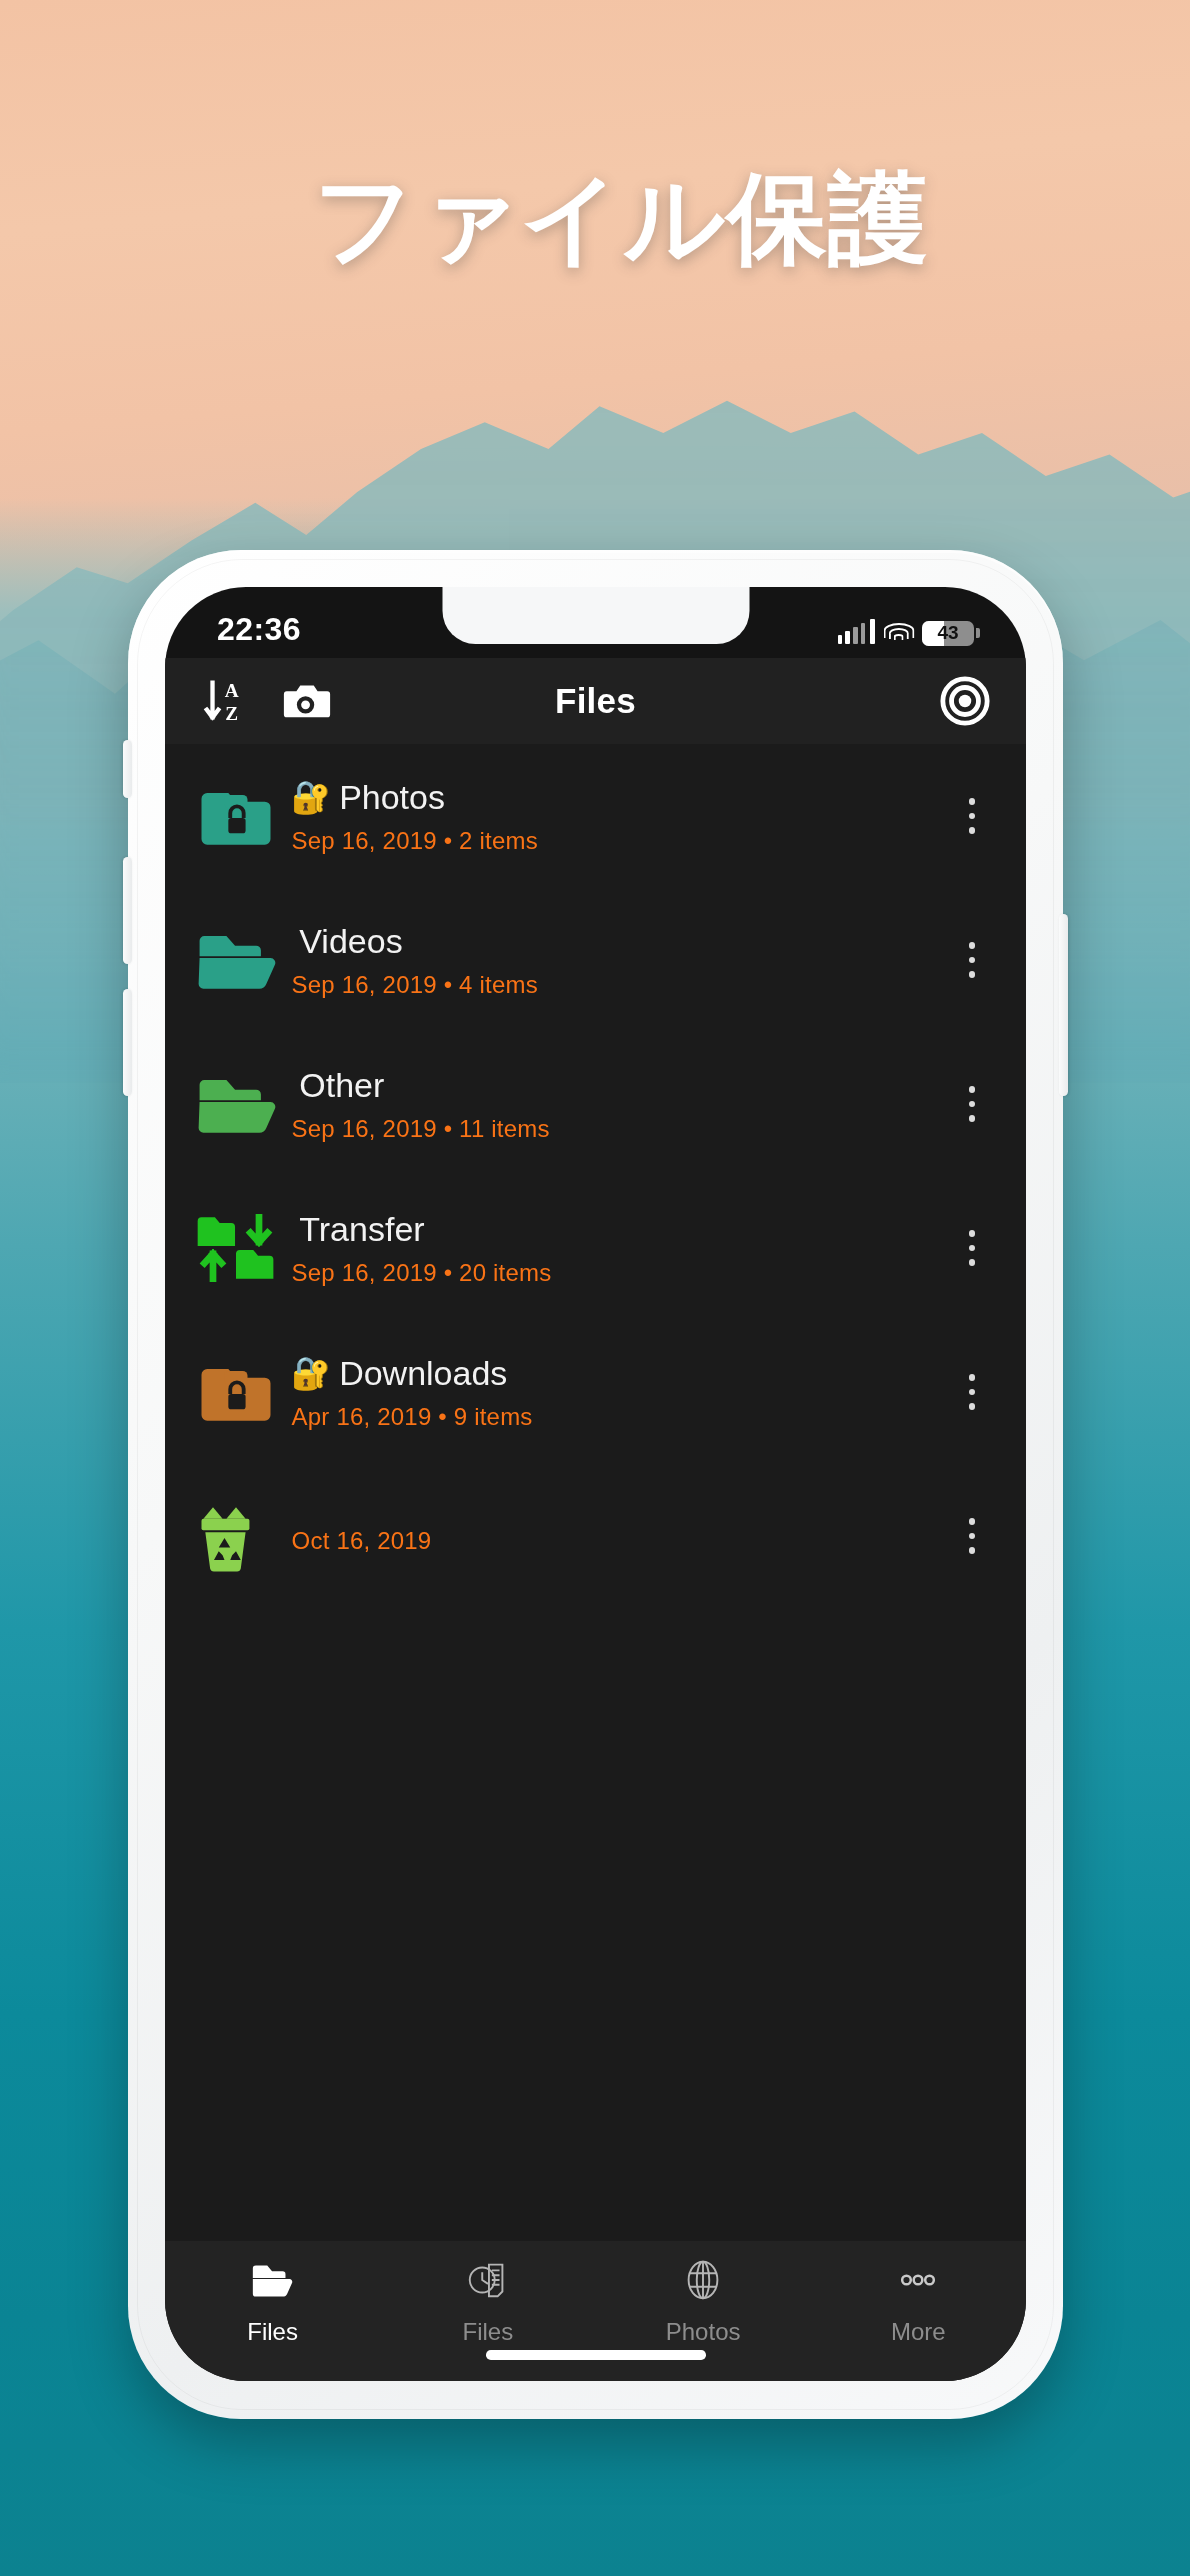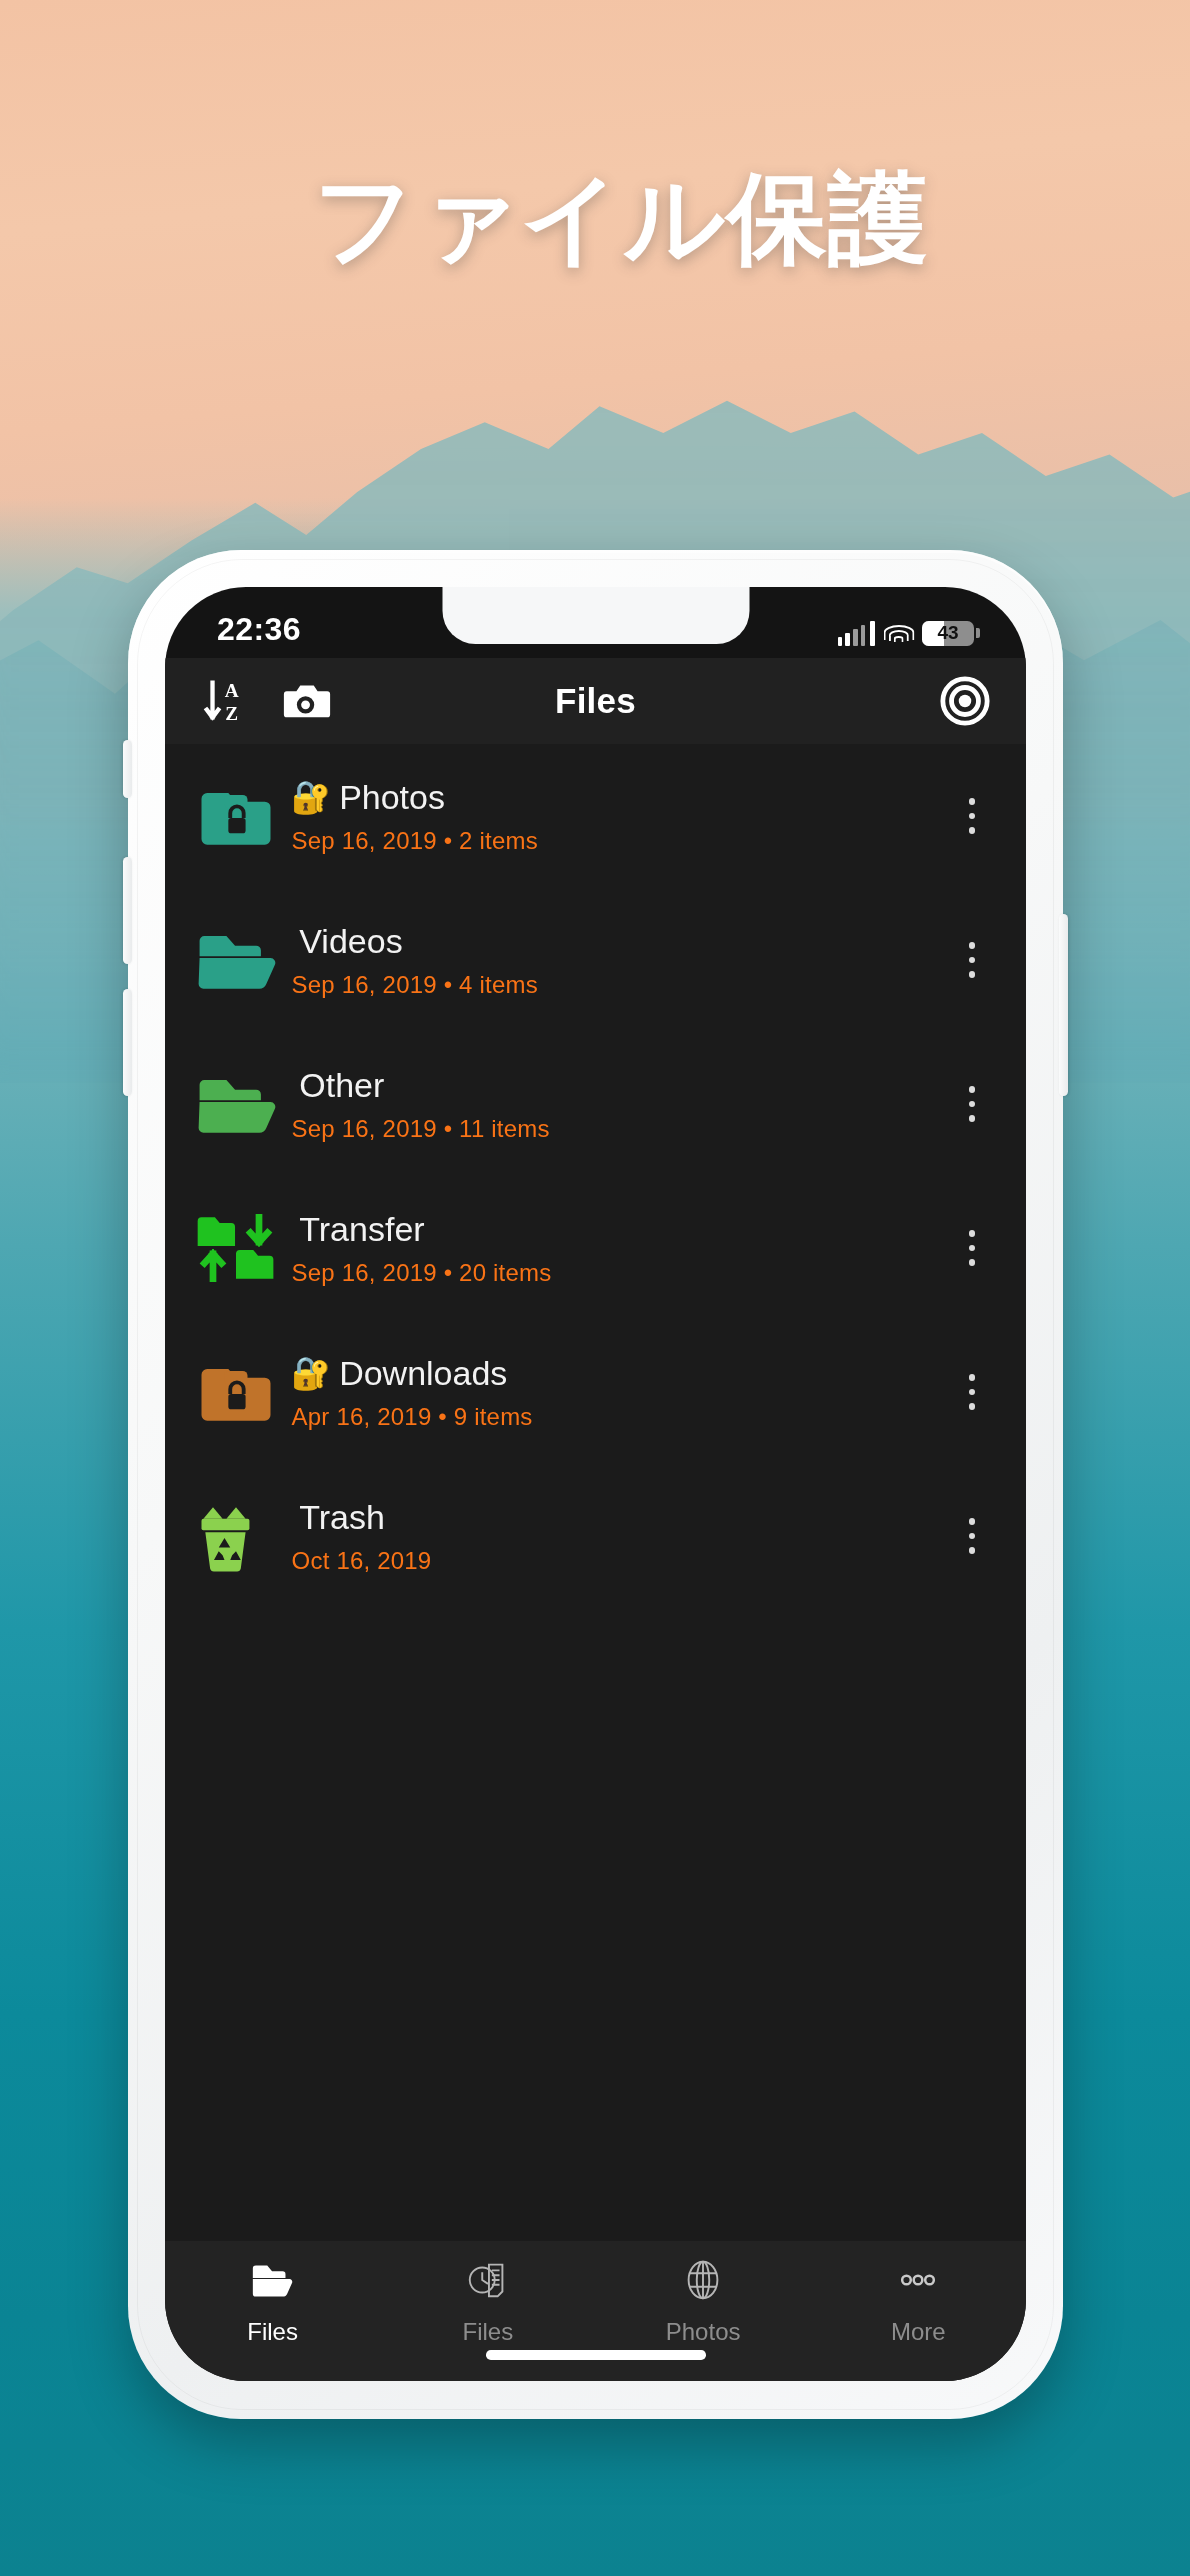--- a/index.html
+++ b/index.html
@@ -87,21 +87,21 @@
     border-bottom-left-radius:33px;border-bottom-right-radius:33px;z-index:6;
   }
 
   
   #statusbar{
     position:absolute;left:0;top:0;width:861px;height:71px;z-index:5;
     display:flex;align-items:center;justify-content:space-between;
     padding:0 52px;box-sizing:border-box;color:#fff;
   }
   #status-time{font-size:32px;font-weight:bold;letter-spacing:0.4px;margin-top:14px;}
-  #status-right{display:flex;align-items:flex-end;gap:9px;margin-top:21px;}
+  #status-right{display:flex;align-items:center;gap:9px;margin-top:21px;}
   .sig{display:flex;align-items:flex-end;gap:2.9px;height:21px;}
   .sig i{display:block;width:4.8px;background:#fff;border-radius:1px;}
   .sig i:nth-child(1){height:8.6px;}
   .sig i:nth-child(2){height:12.5px;}
   .sig i:nth-child(3){height:16.3px;background:#9a9a9a;}
   .sig i:nth-child(4){height:21px;background:#9a9a9a;}
   .sig i:nth-child(5){height:25px;margin-left:1.9px;}
   .wifi{position:relative;width:29px;height:21px;}
   .wifi span{position:absolute;left:50%;transform:translateX(-50%);
     border:2.9px solid #fff;border-bottom:none;border-radius:50% 50% 0 0;}
@@ -357,24 +357,20 @@
         <div class="ficon">
           <svg viewBox="0 0 96 96" width="92" height="92" aria-hidden="true">
             <path d="M24 18 l10 12 H14 z" fill="#8bd14e"></path>
             <path d="M48 18 l10 12 H38 z" fill="#8bd14e"></path>
             <rect x="12" y="30" width="50" height="12" rx="2" fill="#8bd14e"></rect>
             <path d="M16 44 h42 l-5 38 a4 4 0 0 1 -4 3 H25 a4 4 0 0 1 -4 -3 z" fill="#8bd14e"></path>
             <path d="M36 50 l6 10 h-12 z M30 64 l-5 9 h11 l-2 -5 z M48 64 l5 9 h-11 l2 -5 z" fill="#1b1b1b"></path>
           </svg>
         </div>
         <div class="meta">
-          <div class="ftitle">
-            <span class="lockemoji"></span>
-            <span>Trash</span>
-          </div>
           <div class="fsub">Oct 16, 2019</div>
         </div>
         <div class="kebab">
             <i></i>
             <i></i>
             <i></i>
           </div>
       </div>
 
     </div>

